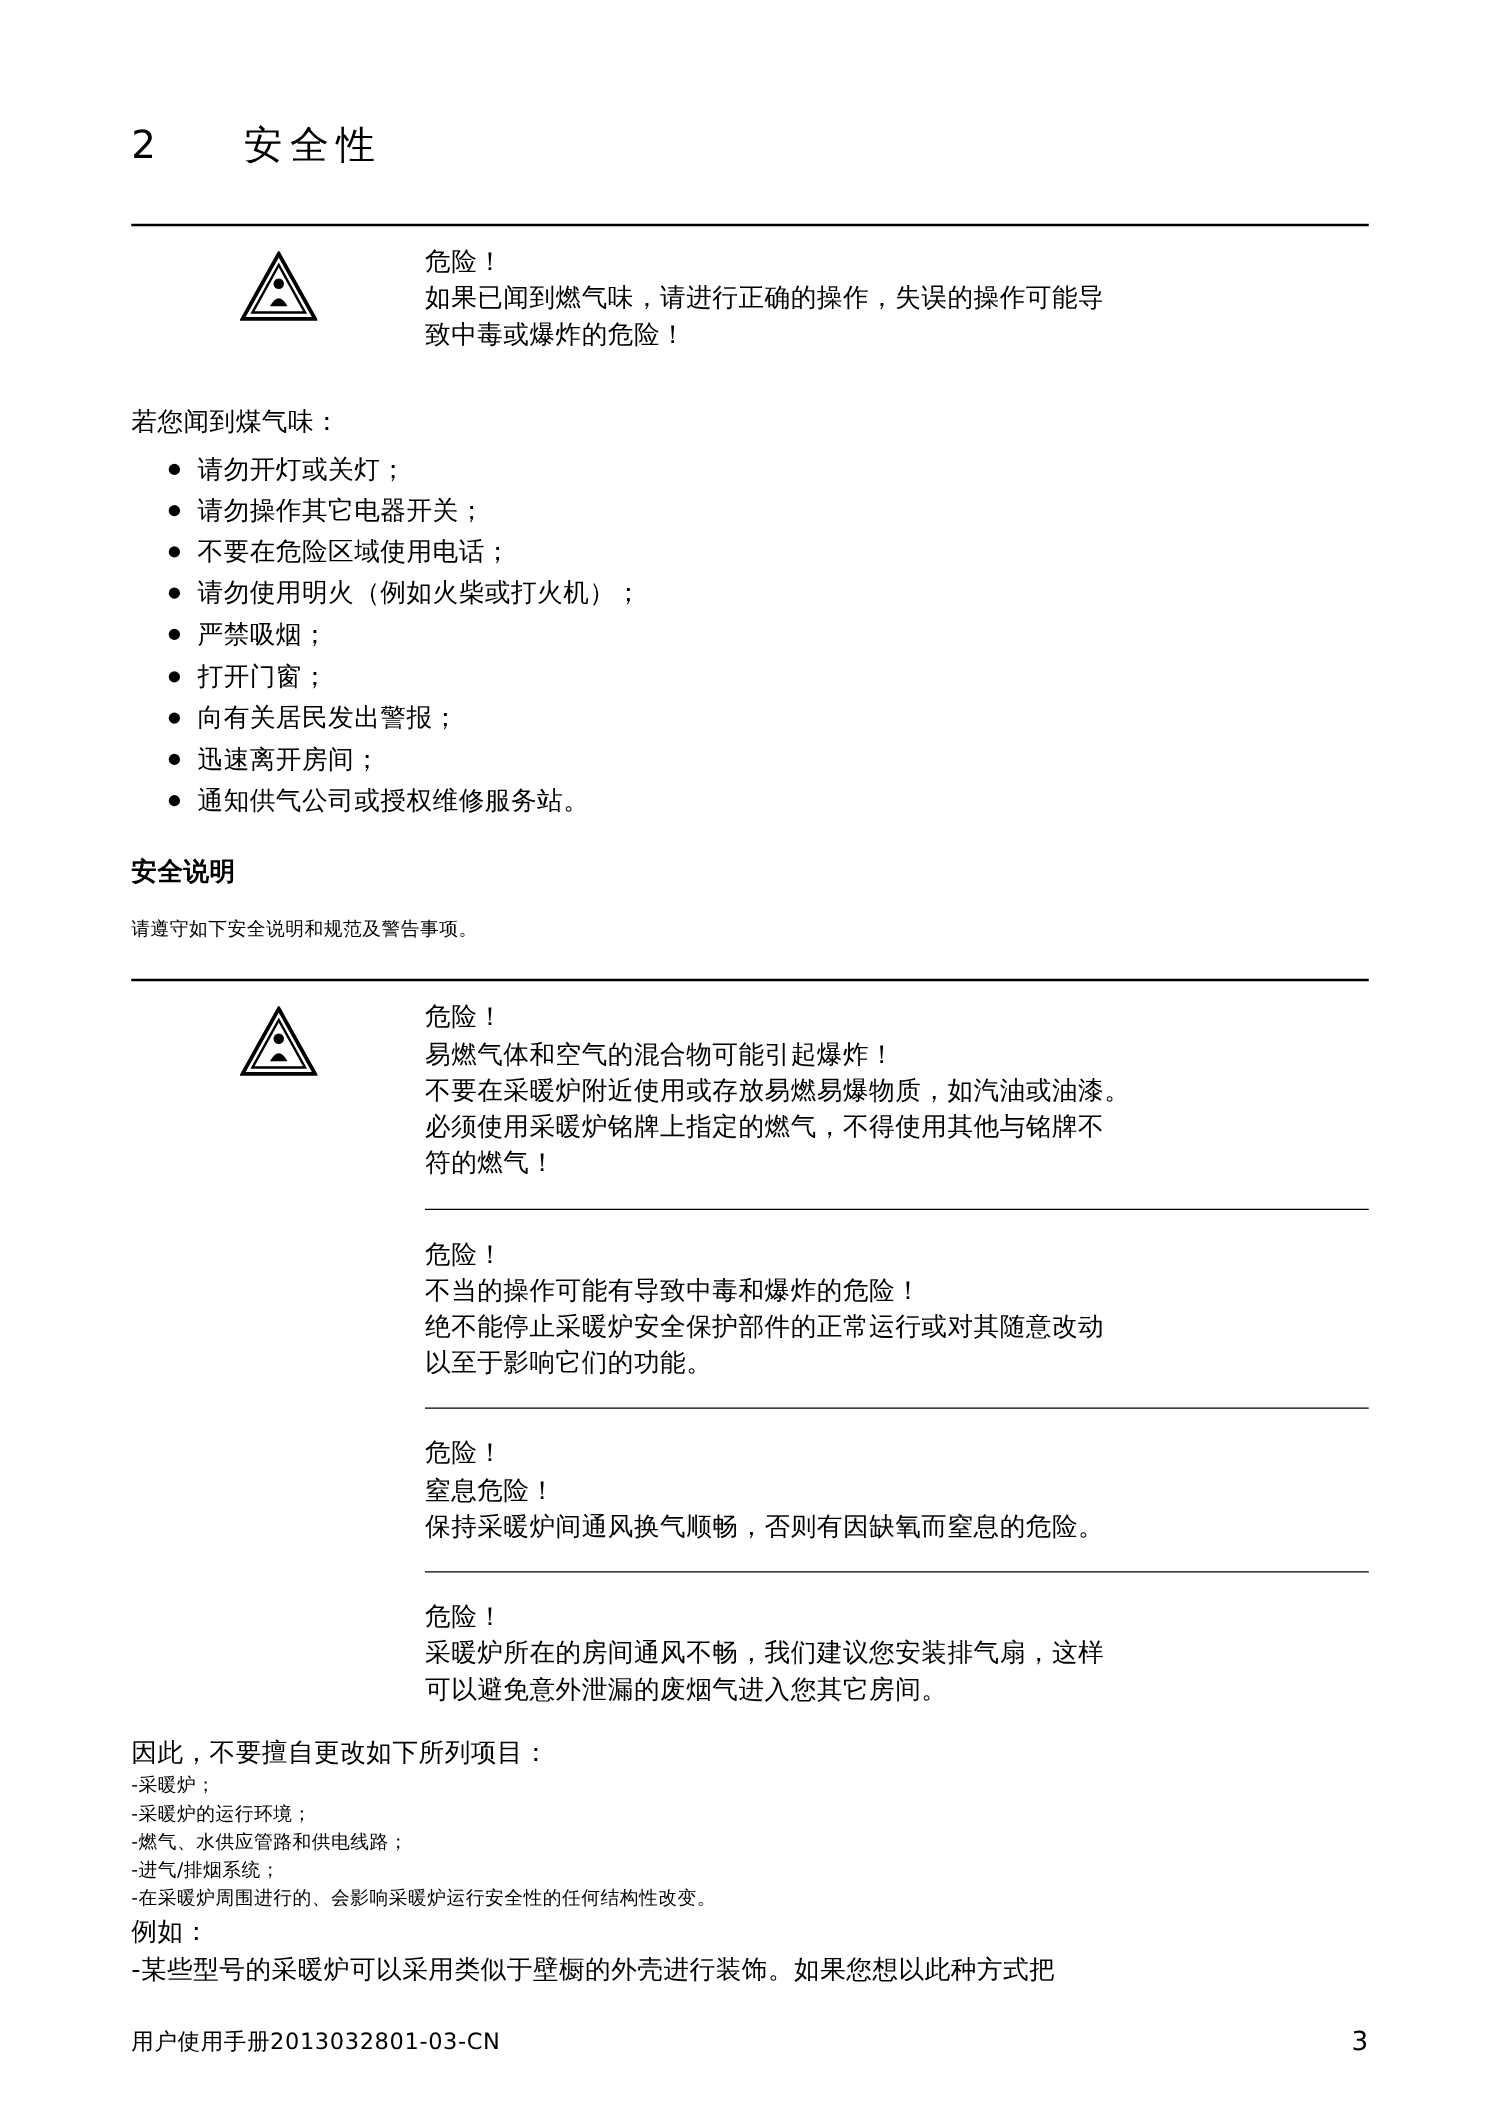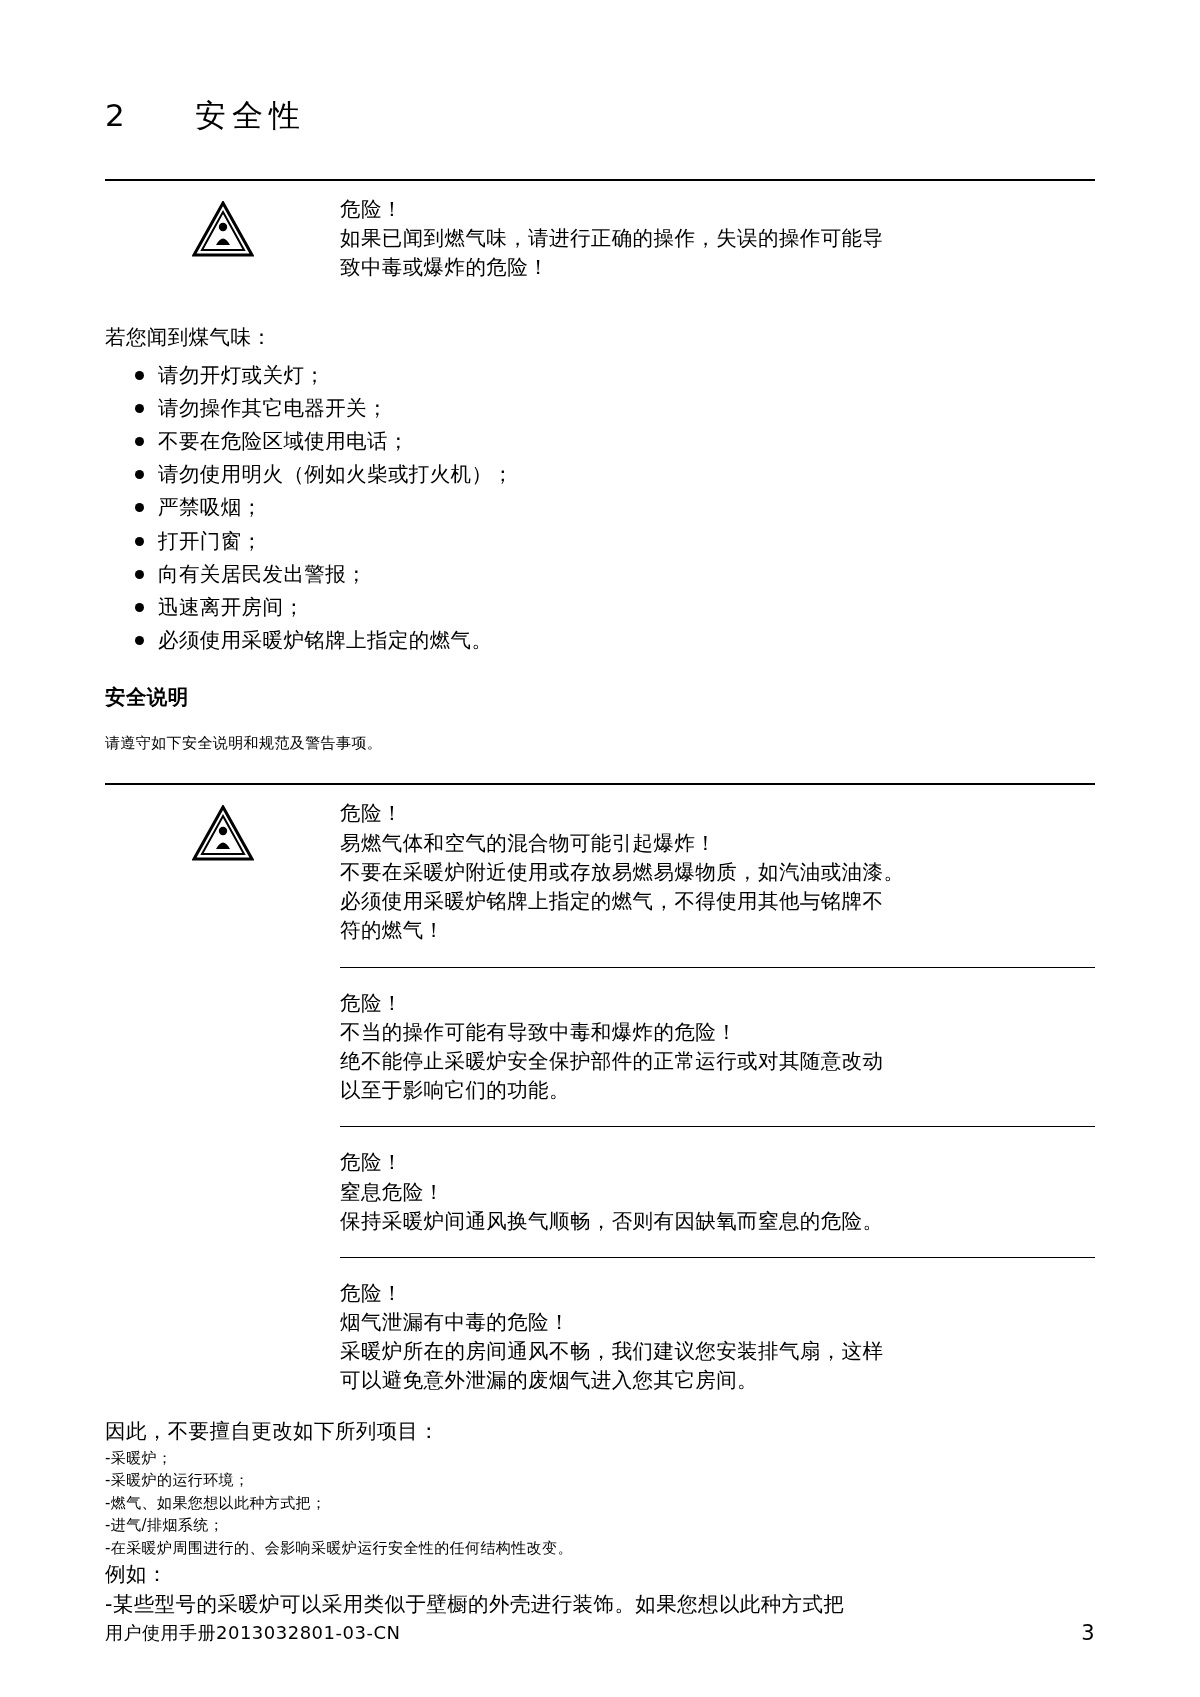--- a/index.html
+++ b/index.html
@@ -196,21 +196,21 @@
 
   <ul class="bullets">
     <li>请勿开灯或关灯；</li>
     <li>请勿操作其它电器开关；</li>
     <li>不要在危险区域使用电话；</li>
     <li>请勿使用明火（例如火柴或打火机）；</li>
     <li>严禁吸烟；</li>
     <li>打开门窗；</li>
     <li>向有关居民发出警报；</li>
     <li>迅速离开房间；</li>
-    <li>必须使用采暖炉铭牌上指定的燃气。</li>
+    <li>通知供气公司或授权维修服务站。</li>
   </ul>
 
   <p class="section-head">安全说明</p>
   <p class="sub-line">请遵守如下安全说明和规范及警告事项。</p>
 
   <div class="spacer-14"></div>
   <hr class="rule">
 
   <div class="danger-block">
     <div class="warn-icon-cell">
@@ -247,32 +247,31 @@
   <div class="danger-sub">
     <p>危险！</p>
     <p>窒息危险！</p>
     <p>保持采暖炉间通风换气顺畅，否则有因缺氧而窒息的危险。</p>
   </div>
 
   <hr class="divider-inner">
 
   <div class="danger-sub">
     <p>危险！</p>
-    <p>烟气泄漏有中毒的危险！</p>
     <p>采暖炉所在的房间通风不畅，我们建议您安装排气扇，这样</p>
     <p>可以避免意外泄漏的废烟气进入您其它房间。</p>
   </div>
 
   <div class="spacer-8"></div>
 
   <p class="body-text">因此，不要擅自更改如下所列项目：</p>
   <ul class="list-dash">
     <li>-采暖炉；</li>
     <li>-采暖炉的运行环境；</li>
-    <li>-燃气、如果您想以此种方式把；</li>
+    <li>-燃气、水供应管路和供电线路；</li>
     <li>-进气/排烟系统；</li>
     <li>-在采暖炉周围进行的、会影响采暖炉运行安全性的任何结构性改变。</li>
   </ul>
   <p class="body-text">例如：</p>
   <p class="body-text">-某些型号的采暖炉可以采用类似于壁橱的外壳进行装饰。如果您想以此种方式把</p>
 
   <div class="footer">
     <span>用户使用手册2013032801-03-CN</span>
     <span class="page-no">3</span>
   </div>

